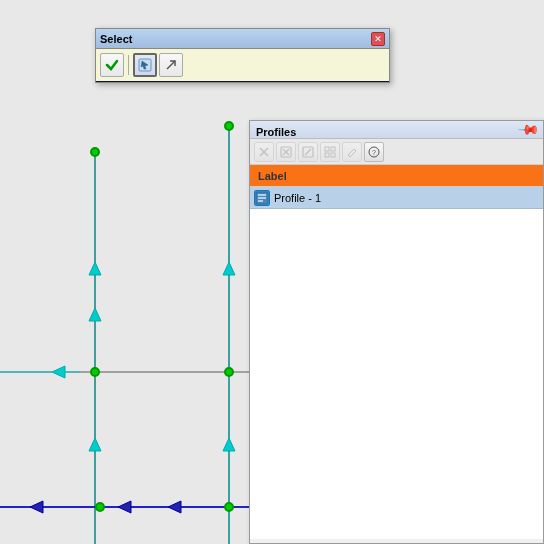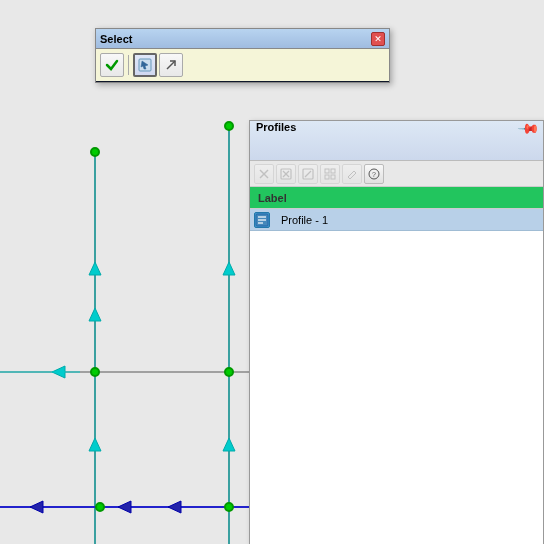--- a/index.html
+++ b/index.html
@@ -107,23 +107,23 @@
       left: 249px;
       width: 295px;
       height: 424px;
       background: #f0f0f0;
       border: 1px solid #999;
       box-shadow: 2px 2px 6px rgba(0,0,0,0.2);
       z-index: 50;
     }
     .profiles-titlebar {
       background: linear-gradient(to bottom, #dde8f5, #ccd8ec);
-      height: 40px;
-      display: flex;
-      align-items: flex-start;
+      height: 18px;
+      display: flex;
+      align-items: flex-end;
       padding: 0 6px;
       border-bottom: 1px solid #bbb;
     }
     .profiles-title {
       font-size: 11px;
       font-weight: bold;
       color: #000;
       flex: 1;
     }
     .profiles-pin {
@@ -156,40 +156,40 @@
     .profiles-toolbar-btn.disabled {
       opacity: 0.4;
       cursor: default;
     }
     .profiles-content {
       background: #fff;
       flex: 1;
       height: calc(100% - 48px);
     }
     .profiles-header {
-      background: #22c55e;
+      background: #f97316;
       height: 22px;
       display: flex;
       align-items: center;
       padding: 0 8px;
       border-bottom: 1px solid #ccc;
       font-size: 11px;
       font-weight: bold;
       color: #333;
     }
     .profiles-list {
       background: #fff;
       height: calc(100% - 22px);
     }
     .profile-item {
       height: 22px;
       display: flex;
       align-items: center;
       padding: 0 4px;
-      gap: 11px;
+      gap: 4px;
       background: #b8d0e8;
       border-bottom: 1px solid #a0bcd4;
     }
     .profile-item-icon {
       width: 16px;
       height: 16px;
       background: #4499cc;
       border: 1px solid #2277aa;
       display: flex;
       align-items: center;

